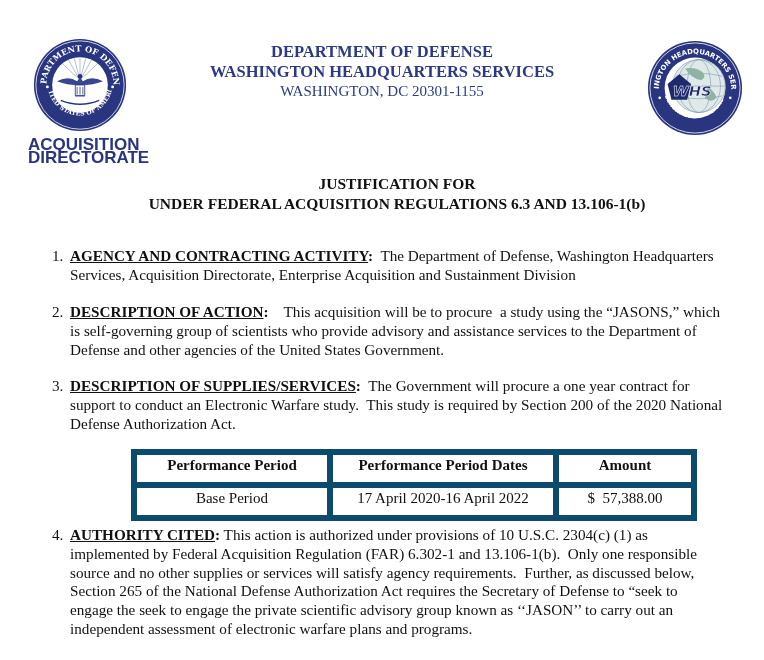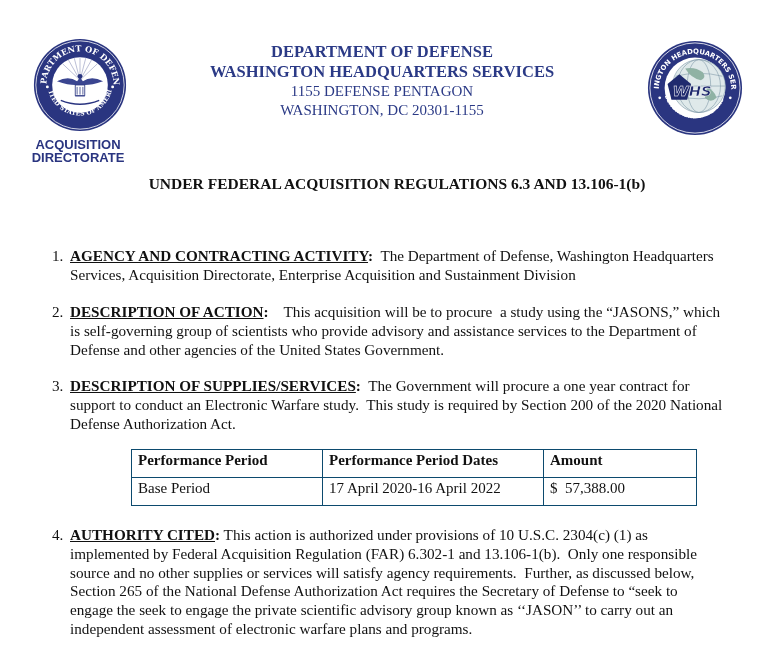--- a/index.html
+++ b/index.html
@@ -6,21 +6,21 @@
     body {
       width: 764px; height: 660px; position: relative; overflow: hidden;
       font-family: "Liberation Serif", "DejaVu Serif", serif;
       color: #111111;
     }
     .seal-left { position: absolute; left: 32px; top: 37px; width: 96px; height: 96px; }
     .seal-right { position: absolute; left: 646px; top: 39px; width: 98px; height: 98px; }
     .acq-label {
       position: absolute; left: 28px; top: 138px; width: 100px;
       text-align: center; font-family: "Liberation Sans", "DejaVu Sans", sans-serif;
-      font-weight: bold; font-size: 13px; line-height: 13px; color: #2a3580;
+      font-weight: bold; font-size: 17px; line-height: 13px; color: #2a3580;
     }
     .letterhead {
       position: absolute; left: 180px; top: 42px; width: 404px; text-align: center;
       color: #2b3a86;
     }
     .letterhead .lh-bold { font-weight: bold; font-size: 16.5px; line-height: 20px; }
     .letterhead .lh-plain { font-size: 15px; line-height: 18.5px; }
 
     .doc-title {
       position: absolute; left: 80px; top: 174px; width: 634px; text-align: center;
@@ -33,21 +33,21 @@
     .section .num { position: absolute; left: 0; top: 0; }
     .section .body { margin-left: 18px; }
     .section .heading { font-weight: bold; text-decoration: underline; }
     .section .colon { font-weight: bold; }
 
     .perf-table {
       position: absolute; left: 131px; top: 449px; width: 566px;
       border-collapse: collapse; font-size: 15px; line-height: 18px;
     }
     .perf-table th, .perf-table td {
-      border: 1px solid #0c4a6e; text-align: left; vertical-align: top;
+      border: 6px solid #0c4a6e; text-align: center; vertical-align: top;
       padding: 1px 6px 8px 6px;
     }
     .perf-table th { font-weight: bold; }
     .perf-table .c1 { width: 178px; }
     .perf-table .c2 { width: 208px; }
   </style>
 </head>
 <body>
 
 <svg class="seal-left" viewBox="0 0 100 100">
@@ -87,21 +87,20 @@
 </svg>
 
 <div class="acq-label">
   <div>ACQUISITION</div>
   <div>DIRECTORATE</div>
 </div>
 
 <div class="letterhead">
   <div class="lh-bold">DEPARTMENT OF DEFENSE</div>
   <div class="lh-bold">WASHINGTON HEADQUARTERS SERVICES</div>
-  <div class="lh-plain">1155 DEFENSE PENTAGON</div>
   <div class="lh-plain">WASHINGTON, DC  20301-1155</div>
 </div>
 
 <svg class="seal-right" viewBox="0 0 100 100">
   <defs>
     <path id="topArcR" d="M 13 52 A 37 37 0 0 1 87 52"></path>
     <path id="botArcR" d="M 20 60 A 32 32 0 0 0 80 60"></path>
   </defs>
   <circle cx="50" cy="50" r="48" fill="#2a3580"></circle>
   <circle cx="50" cy="50" r="46" fill="none" stroke="#ffffff" stroke-width="0.8"></circle>
@@ -122,20 +121,21 @@
   <path d="M 30 38 Q 54 32 78 38" fill="none" stroke="#7f98a8" stroke-width="0.6"></path>
   <path d="M 30 58 Q 54 64 78 58" fill="none" stroke="#7f98a8" stroke-width="0.6"></path>
   <path d="M 40 30 Q 50 28 58 34 Q 62 40 56 42 Q 46 40 40 30 Z" fill="#8fb2a4"></path>
   <path d="M 62 50 Q 70 52 72 60 Q 66 66 60 60 Z" fill="#8fb2a4"></path>
 
   <path d="M 22 46 L 34 36 L 46 46 L 42 62 L 26 62 Z" fill="#1f2a6e"></path>
   <text x="47" y="58" font-family="DejaVu Sans, sans-serif" font-size="15" font-weight="bold" font-style="italic" fill="#1f2a6e" stroke="#ffffff" stroke-width="0.5" text-anchor="middle">WHS</text>
 </svg>
 
 <div class="doc-title">
+  <div>JUSTIFICATION FOR</div>
   <div>UNDER FEDERAL ACQUISITION REGULATIONS 6.3 AND 13.106-1(b)</div>
 </div>
 
 <div class="section" style="top:247px;">
   <span class="num">1.</span>
   <div class="body">
     <span class="heading">AGENCY AND CONTRACTING ACTIVITY</span><span class="colon">:</span><span style="white-space:pre-wrap;">  The Department of Defense, Washington Headquarters Services, Acquisition Directorate, Enterprise Acquisition and Sustainment Division</span>
   </div>
 </div>
 

